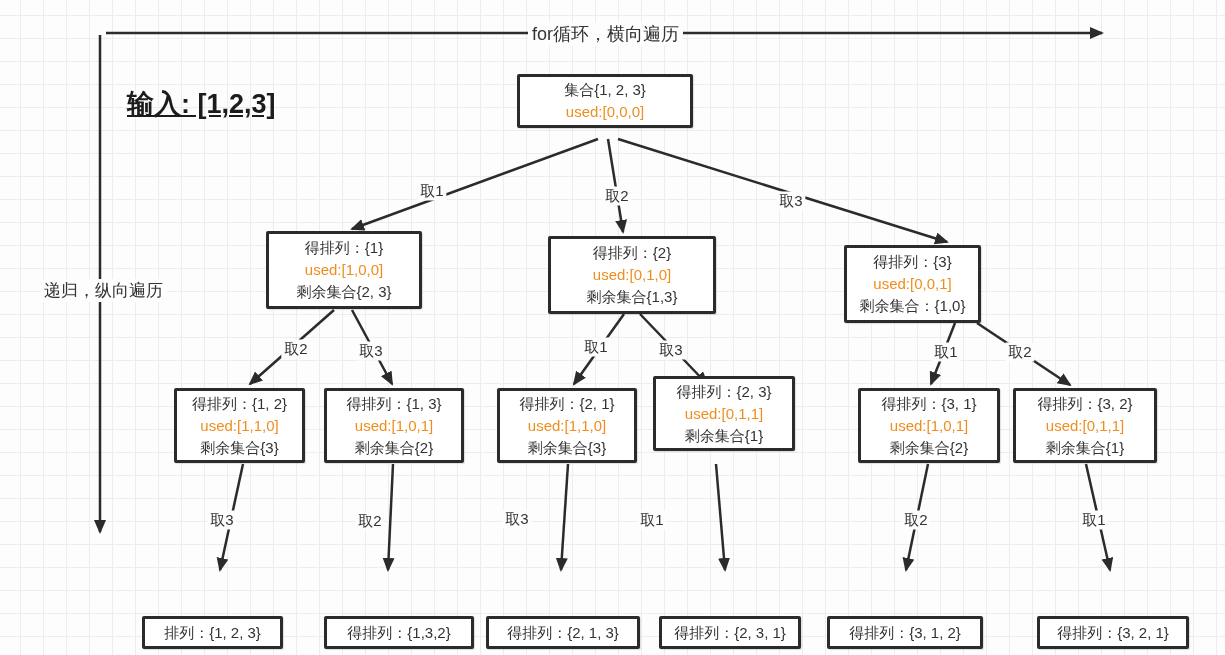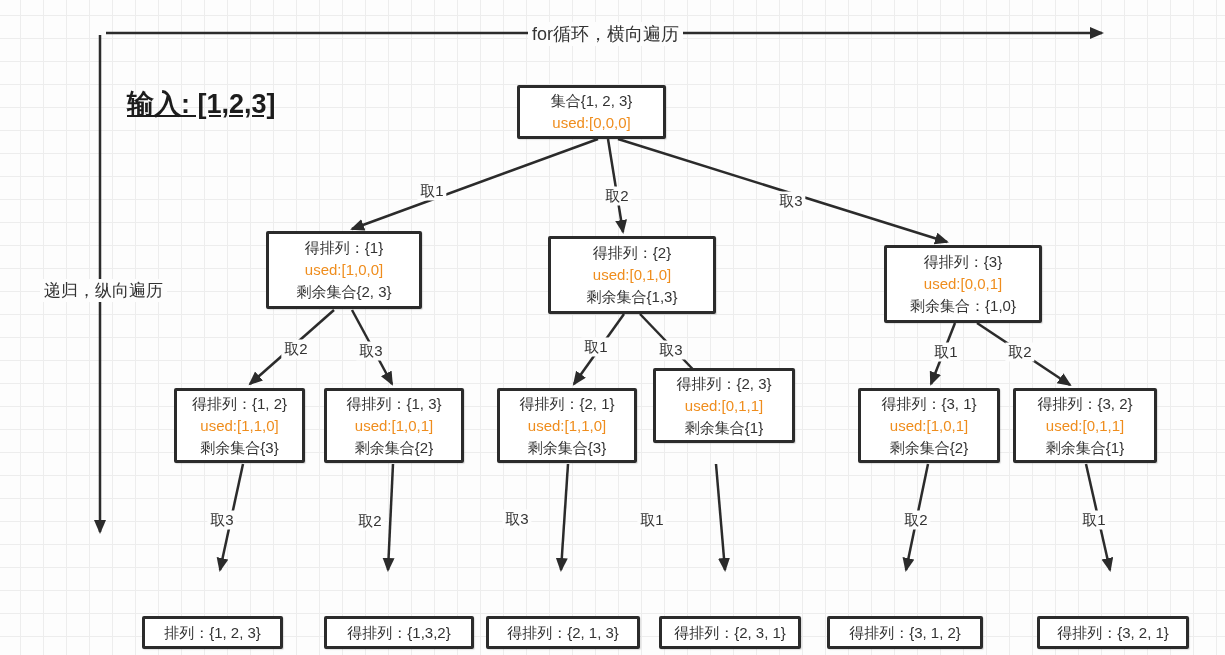--- a/index.html
+++ b/index.html
@@ -88,57 +88,57 @@
     <line x1="716" y1="464" x2="725" y2="570" stroke="#2b2b2b" stroke-width="2.5" marker-end="url(#arrow)"></line>
     <line x1="928" y1="464" x2="906" y2="570" stroke="#2b2b2b" stroke-width="2.5" marker-end="url(#arrow)"></line>
     <line x1="1086" y1="464" x2="1110" y2="570" stroke="#2b2b2b" stroke-width="2.5" marker-end="url(#arrow)"></line>
   </svg>
 
   <div id="hlabel" class="axis-label">for循环，横向遍历</div>
   <div id="vlabel" class="axis-label">递归，纵向遍历</div>
 
   <div id="input-label">输入: [1,2,3]</div>
 
-  <div class="node" style="left:517px;top:85px;width:149px;height:54px">
+  <div class="node" style="left:517px;top:74px;width:176px;height:54px">
     <div>集合{1, 2, 3}</div>
     <div class="orange">used:[0,0,0]</div>
   </div>
 
   <div class="node" style="left:266px;top:231px;width:156px;height:78px">
     <div>得排列：{1}</div>
     <div class="orange">used:[1,0,0]</div>
     <div>剩余集合{2, 3}</div>
   </div>
   <div class="node" style="left:548px;top:236px;width:168px;height:78px">
     <div>得排列：{2}</div>
     <div class="orange">used:[0,1,0]</div>
     <div>剩余集合{1,3}</div>
   </div>
-  <div class="node" style="left:884px;top:245px;width:158px;height:78px">
+  <div class="node" style="left:844px;top:245px;width:137px;height:78px">
     <div>得排列：{3}</div>
     <div class="orange">used:[0,0,1]</div>
     <div>剩余集合：{1,0}</div>
   </div>
 
   <div class="node" style="left:174px;top:388px;width:131px;height:75px">
     <div>得排列：{1, 2}</div>
     <div class="orange">used:[1,1,0]</div>
     <div>剩余集合{3}</div>
   </div>
   <div class="node" style="left:324px;top:388px;width:140px;height:75px">
     <div>得排列：{1, 3}</div>
     <div class="orange">used:[1,0,1]</div>
     <div>剩余集合{2}</div>
   </div>
   <div class="node" style="left:497px;top:388px;width:140px;height:75px">
     <div>得排列：{2, 1}</div>
     <div class="orange">used:[1,1,0]</div>
     <div>剩余集合{3}</div>
   </div>
-  <div class="node" style="left:653px;top:368px;width:142px;height:75px">
+  <div class="node" style="left:653px;top:376px;width:142px;height:75px">
     <div>得排列：{2, 3}</div>
     <div class="orange">used:[0,1,1]</div>
     <div>剩余集合{1}</div>
   </div>
   <div class="node" style="left:858px;top:388px;width:142px;height:75px">
     <div>得排列：{3, 1}</div>
     <div class="orange">used:[1,0,1]</div>
     <div>剩余集合{2}</div>
   </div>
   <div class="node" style="left:1013px;top:388px;width:144px;height:75px">

